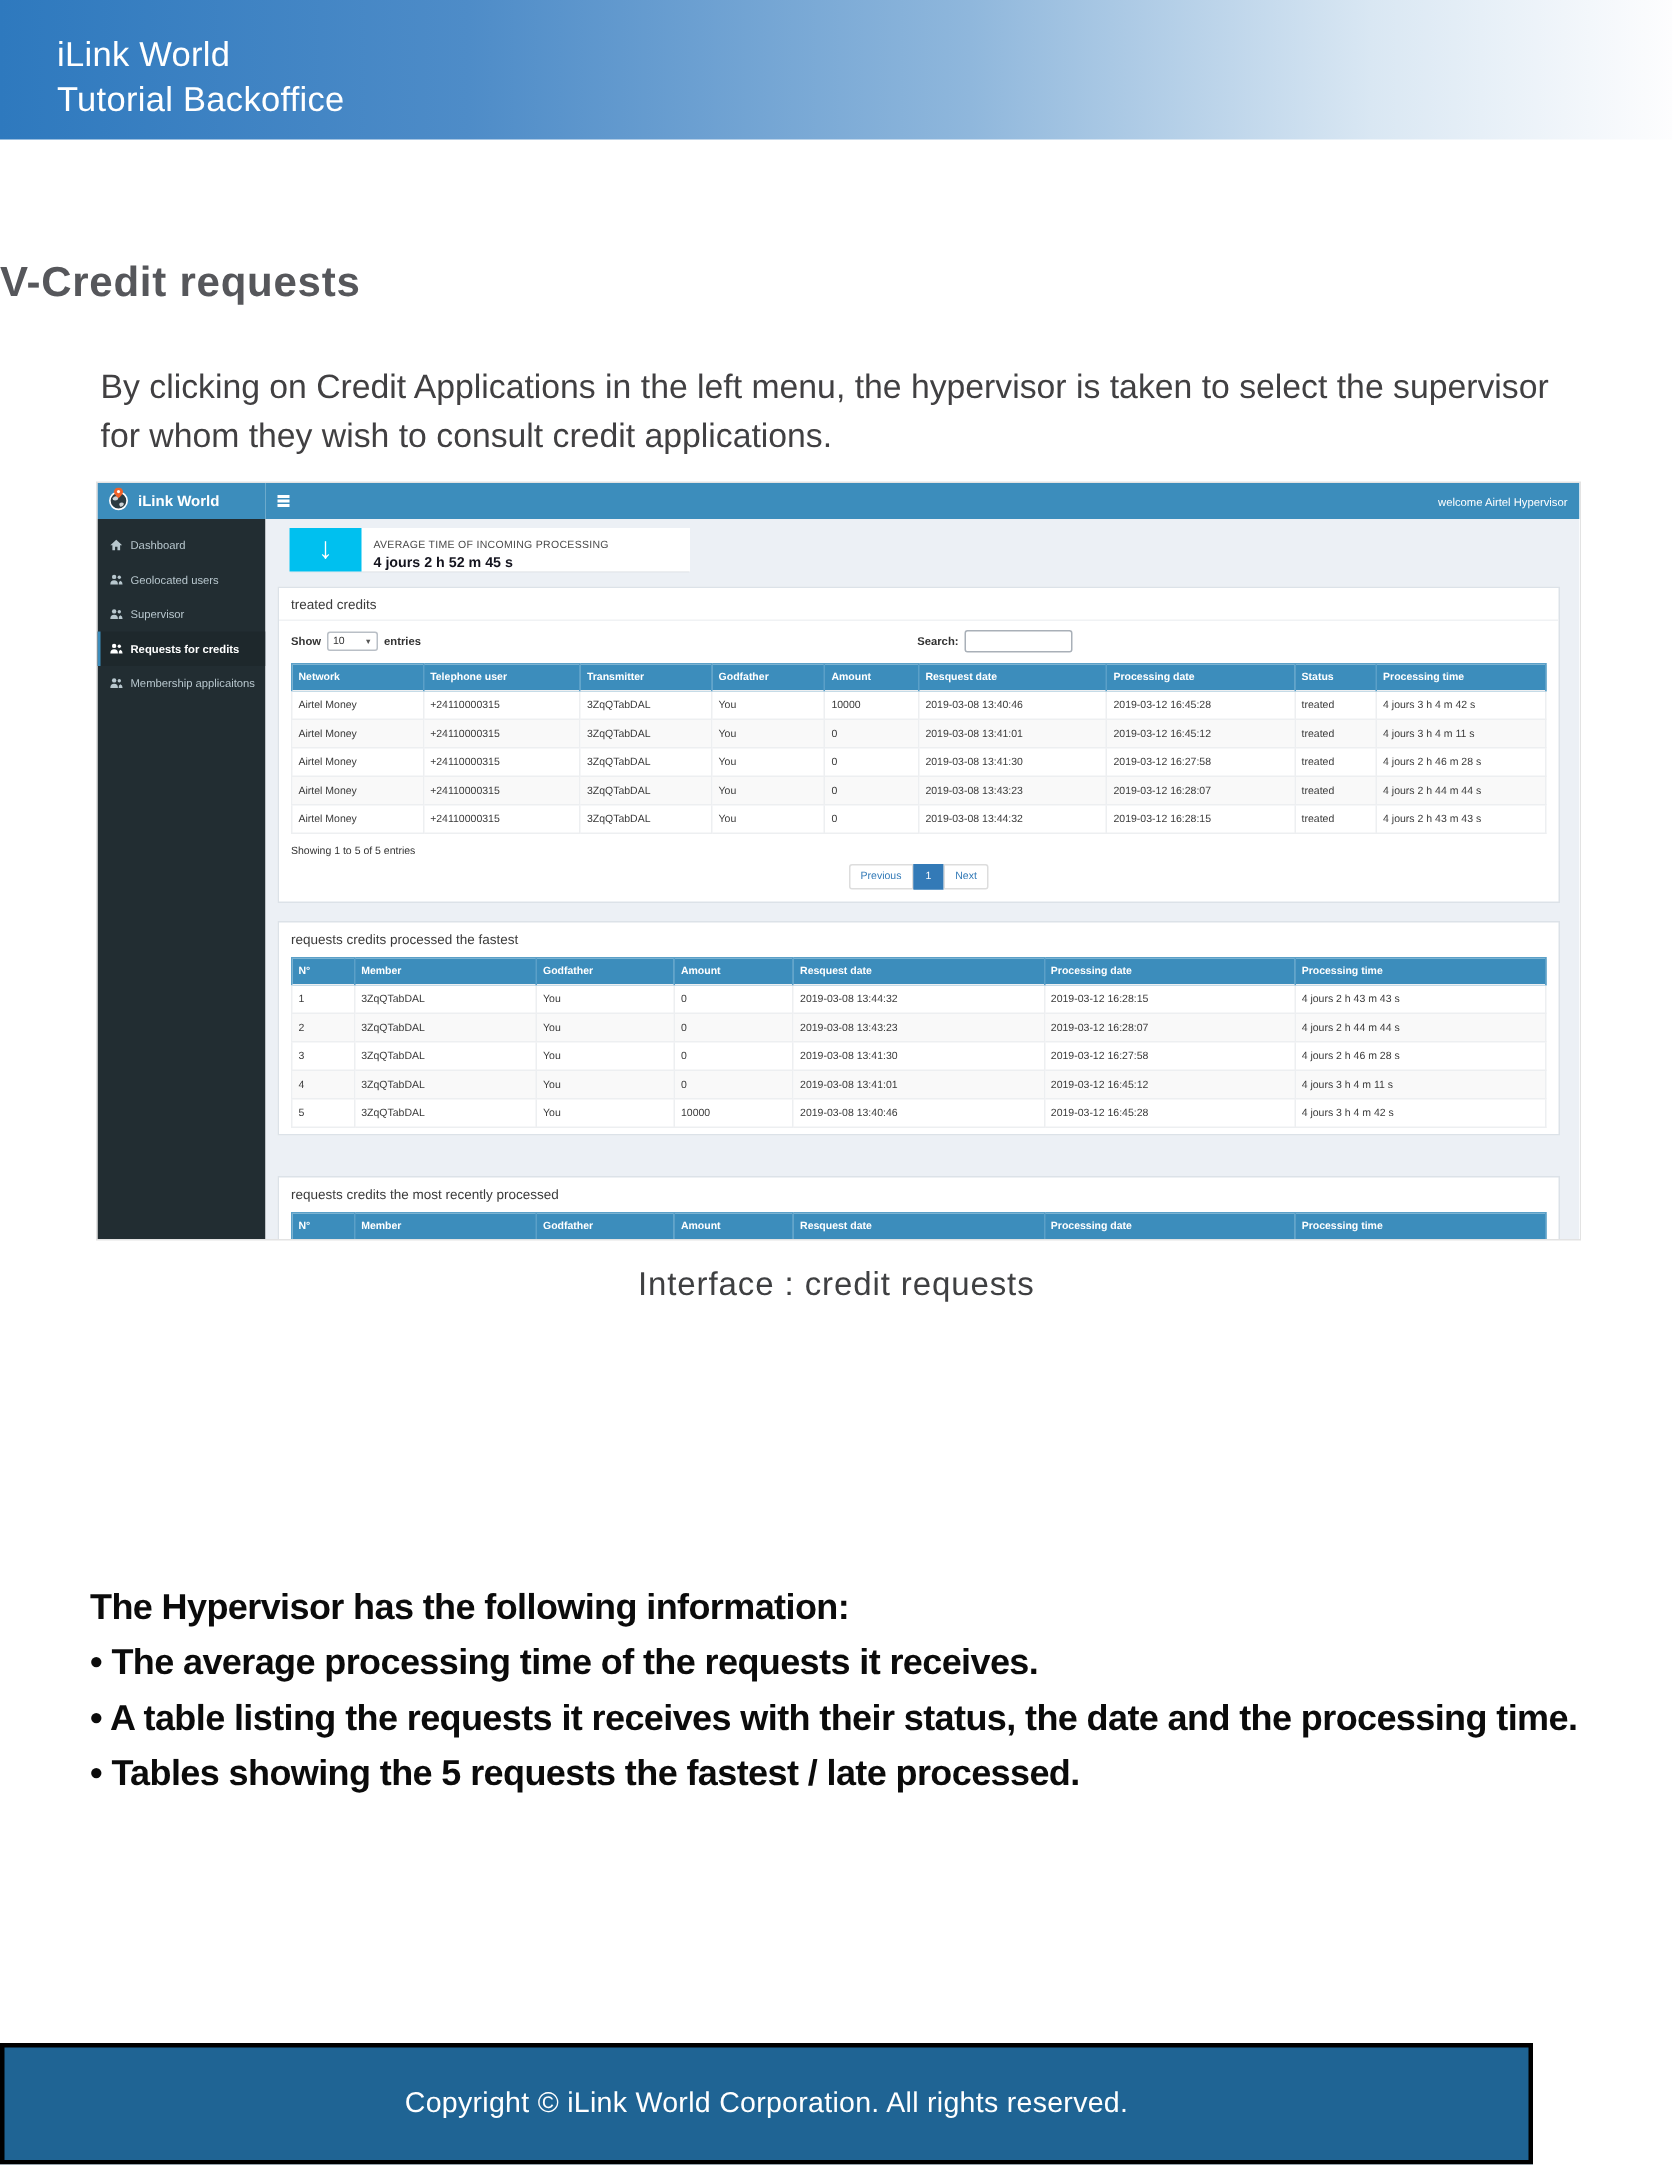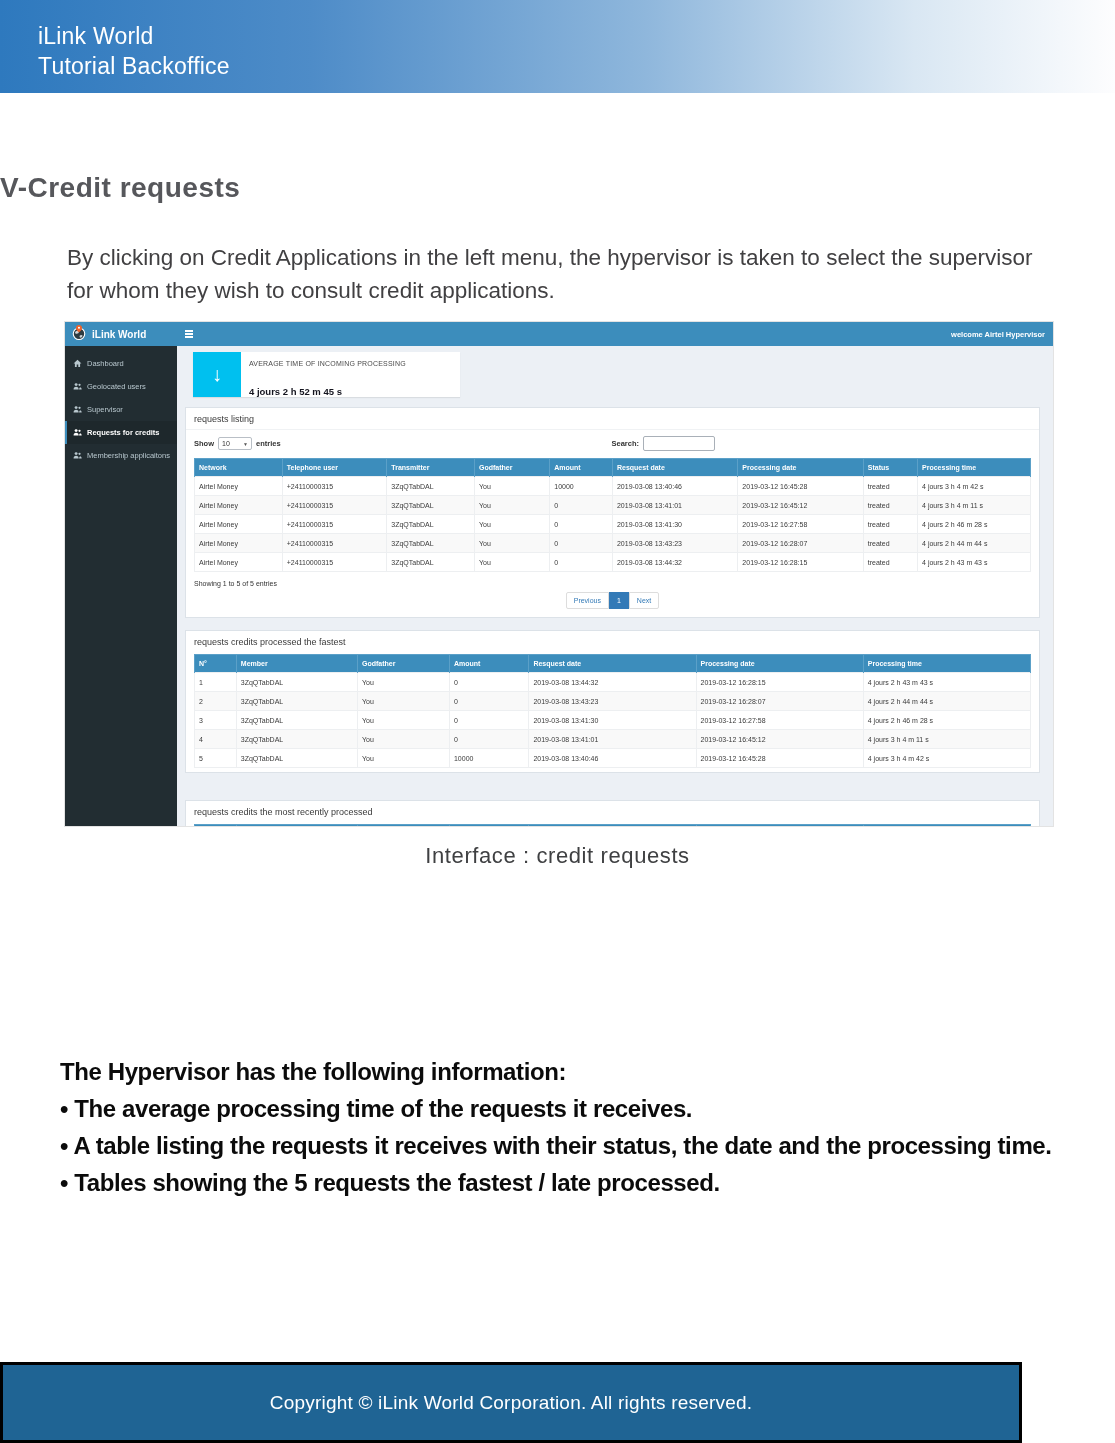--- a/index.html
+++ b/index.html
@@ -44,38 +44,38 @@
   .app-brand{
     background:var(--accent,#3c8dbc); color:#fff; display:flex; align-items:center; gap:5px;
     padding-left:6px; font-size:10px; font-weight:700; cursor:pointer;
   }
   .app-navbar{
     background:var(--accent,#3c8dbc); display:flex; align-items:center; justify-content:space-between;
     padding:0 8px;
   }
   .hamburger{ display:inline-flex; flex-direction:column; gap:1.5px; cursor:pointer; }
   .hamburger i{ display:block; width:8px; height:1.5px; background:#fff; }
-  .welcome{ color:#fff; font-size:7.5px; font-weight:700; cursor:pointer; }
+  .welcome{ color:#fff; font-size:7.5px; font-weight:400; cursor:pointer; }
 
   .app-sidebar{ background:var(--sidebar-bg,#222d32); padding-top:6px; }
   .side-item{
     display:flex; align-items:center; gap:5px; height:23px; padding-left:8px;
     color:#b8c7ce; font-size:7.5px; cursor:pointer;
   }
   .side-item .icon{ width:9px; height:9px; display:inline-flex; }
   .side-item .icon svg{ width:9px; height:9px; fill:currentColor; }
   .side-item.active{ background:var(--sidebar-active,#1e282c); color:#fff; font-weight:700; border-left:2px solid var(--accent,#3c8dbc); padding-left:6px;align-items:center; }
 
   .app-main{ background:var(--content-bg,#ecf0f5); display:flex; flex-direction:column; padding:6px 13px 0 8px; overflow:hidden; }
 
   .stat-box{ width:267px; height:53px; background:#fff; display:flex; margin:0 0 10px 8px; box-shadow:0 1px 1px rgba(0,0,0,.08); }
   .stat-icon{ width:48px; background:var(--aqua,#00c0ef); color:#fff; display:flex; align-items:center; justify-content:center; font-size:20px; font-weight:700; }
   .stat-text{ padding:8px 0 0 8px; }
   .stat-label{ font-size:7px; color:#4a4a4a; text-transform:uppercase; letter-spacing:.2px; }
-  .stat-value{ font-size:9.5px; font-weight:700; color:#14141e; margin-top:19px; }
+  .stat-value{ font-size:9.5px; font-weight:700; color:#14141e; margin-top:3px; }
 
   .panel{ background:#fff; border:1px solid #dce2e8; margin-bottom:12px; }
   .panel-title{ font-size:9px; color:#3a3a3a; padding:6px 8px 5px; }
   .main-panel .panel-title{ border-bottom:1px solid #f0f2f4; }
 
   .controls{ display:flex; justify-content:space-between; align-items:center; padding:6px 8px 5px; font-size:7.5px; font-weight:700; color:#333; }
   .show-ctrl{ display:flex; align-items:center; gap:4px; }
   .select-box{ border:1px solid #b9bfc6; border-radius:2px; width:34px; height:13px; display:inline-flex; align-items:center; justify-content:space-between; padding:0 3px; font-size:7px; font-weight:400; cursor:pointer; background:#fff; }
   .select-box .arrow{ font-size:5px; color:#555; }
   .search-ctrl{ display:flex; align-items:center; gap:4px; margin-right:316px; }
@@ -220,21 +220,21 @@
 
     <div class="stat-box">
       <div class="stat-icon">↓</div>
       <div class="stat-text">
         <div class="stat-label">AVERAGE TIME OF INCOMING PROCESSING</div>
         <div class="stat-value">4 jours 2 h 52 m 45 s</div>
       </div>
     </div>
 
     <section class="panel main-panel">
-      <div class="panel-title">requests listing</div>
+      <div class="panel-title">treated credits</div>
       <div class="controls">
         <div class="show-ctrl">
           <span>Show</span>
           <span class="select-box">
             <span>10</span>
             <span class="arrow">▼</span>
           </span>
           <span>entries</span>
         </div>
         <div class="search-ctrl">

